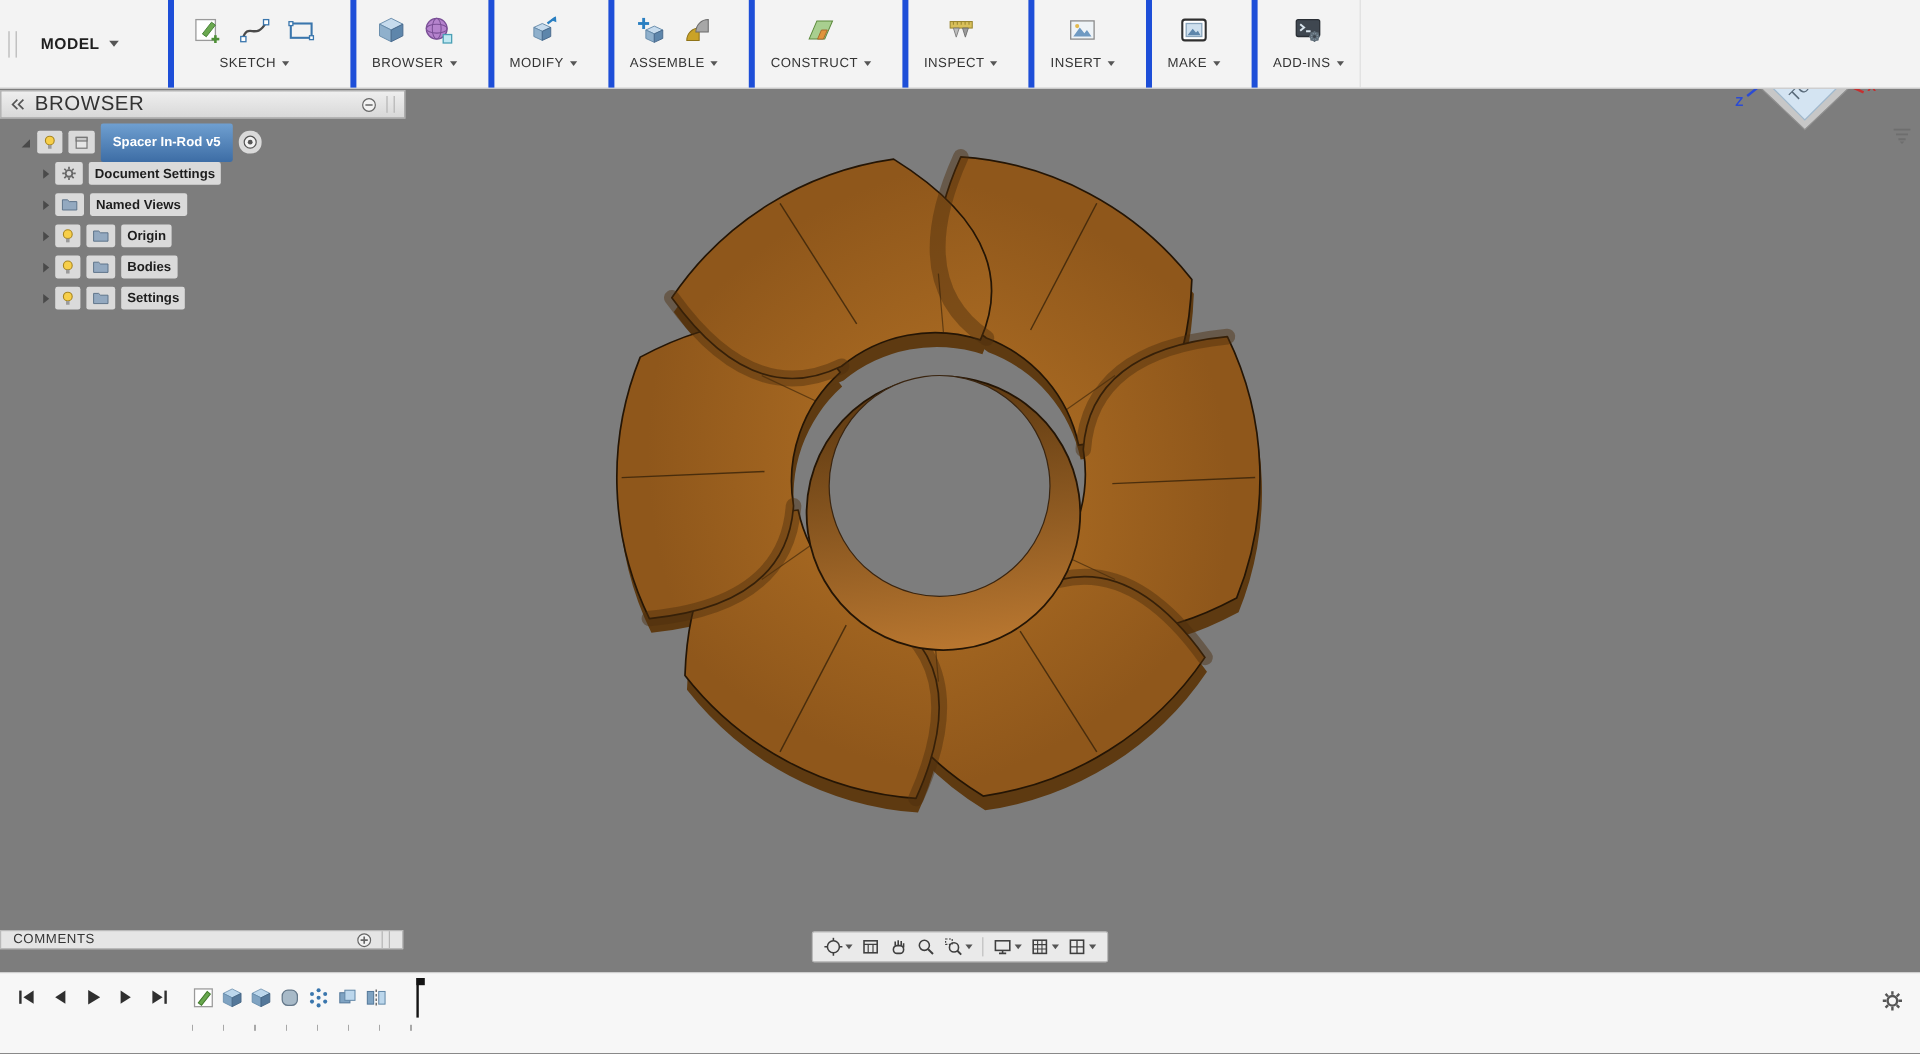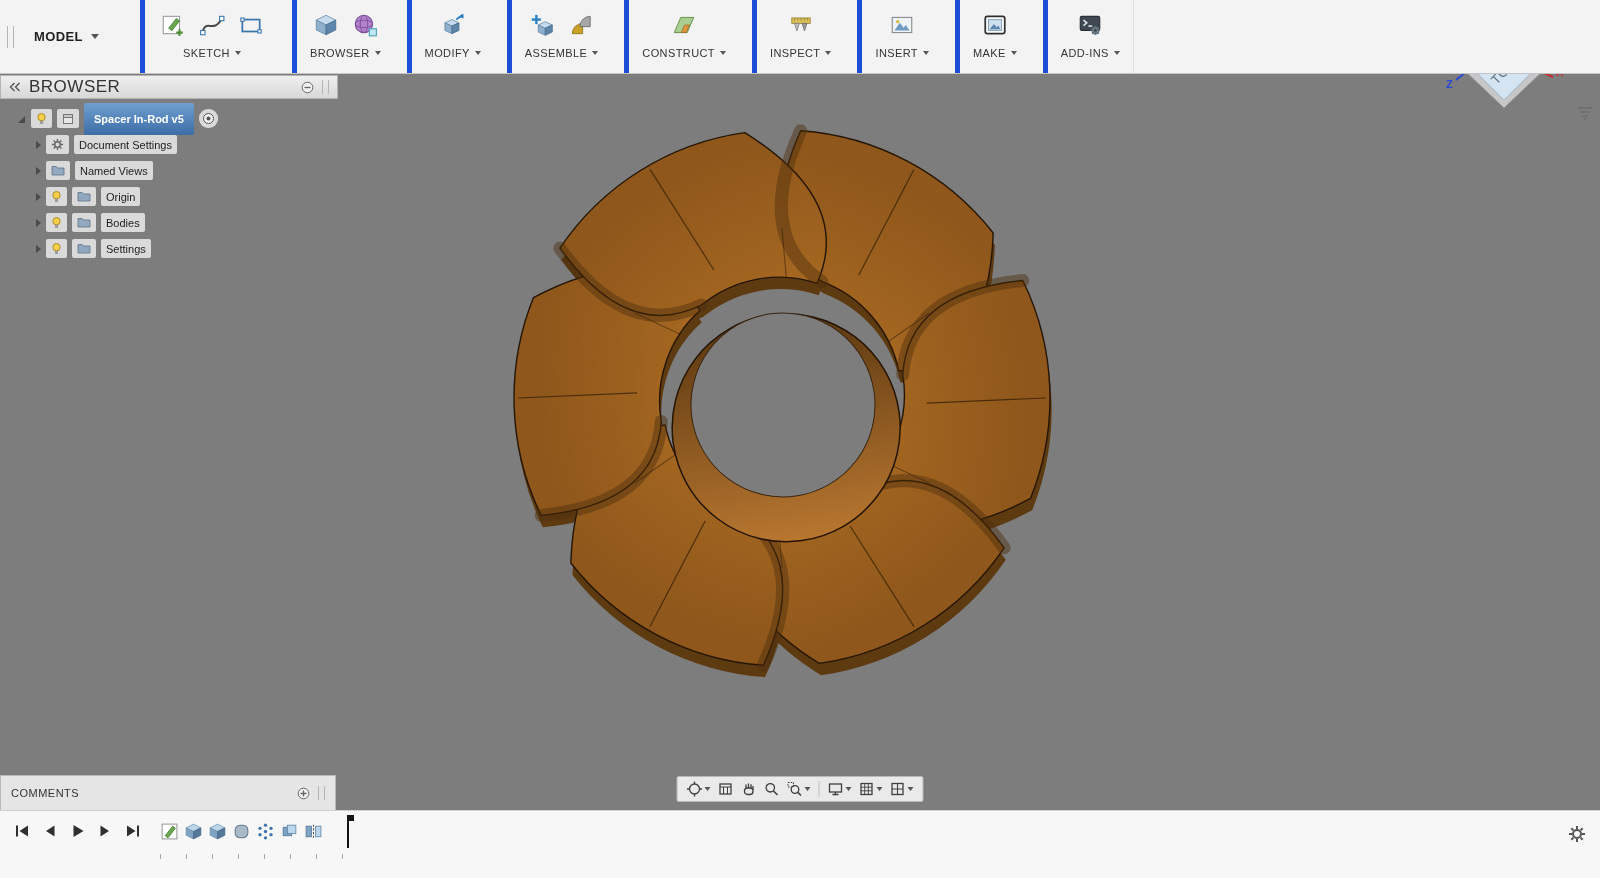--- a/index.html
+++ b/index.html
@@ -28,34 +28,34 @@
   svg.scene{position:absolute;left:0;top:0;}
 
   
   .browser{position:absolute;left:0;top:75px;width:338px;z-index:20;}
   .bheader{height:24px;background:linear-gradient(#efefef,#d8d8d8);border:1px solid #b4b4b4;
            display:flex;align-items:center;gap:8px;padding:0 8px;font-size:17px;color:#333;
            box-sizing:border-box;letter-spacing:.5px;}
   .bheader .sp{flex:1;}
   .btree{padding-top:8px;display:flex;flex-direction:column;gap:3px;}
   .brow{display:flex;align-items:center;gap:5px;height:23px;padding-left:16px;}
-  .brow.child{padding-left:36px;}
+  .brow.child{padding-left:36px;font-weight:bold;}
   .chip{display:flex;align-items:center;gap:4px;background:rgba(224,224,224,.94);border-radius:2px;
         padding:2px 5px;height:19px;box-sizing:border-box;font-size:11px;color:#1d1d1d;white-space:nowrap;}
   .chip.sel{background:linear-gradient(#6f9fd0,#3d6da5);color:#fff;font-weight:bold;padding:16px 10px;}
   .tri{width:0;height:0;border-top:4px solid transparent;border-bottom:4px solid transparent;
        border-left:5px solid #4a4a4a;}
 
   
   .home{position:absolute;right:146px;top:10px;z-index:20;}
   .viewcube{position:absolute;right:32px;top:14px;z-index:20;}
   .flyout{position:absolute;right:6px;top:106px;z-index:20;}
 
   
-  .comments{position:absolute;left:0;top:775px;width:336px;height:36px;background:rgba(233,233,233,.96);
+  .comments{position:absolute;left:0;top:775px;width:336px;height:16px;background:rgba(233,233,233,.96);
             border:1px solid #b9b9b9;display:flex;align-items:center;gap:8px;padding:0 10px;
             font-size:11px;color:#333;box-sizing:border-box;z-index:20;letter-spacing:.5px;}
   .comments .sp{flex:1;}
 
   
   .navbar{position:absolute;left:50%;top:776px;transform:translateX(-50%);height:24px;
           background:rgba(238,238,238,.96);border:1px solid #b9b9b9;border-radius:2px;
           display:flex;align-items:center;gap:3px;padding:0 7px;z-index:20;}
   .nbtn{display:flex;align-items:center;gap:2px;padding:1px 2px;}
   .ndiv{width:1px;height:16px;background:#bfbfbf;margin:0 3px;}

